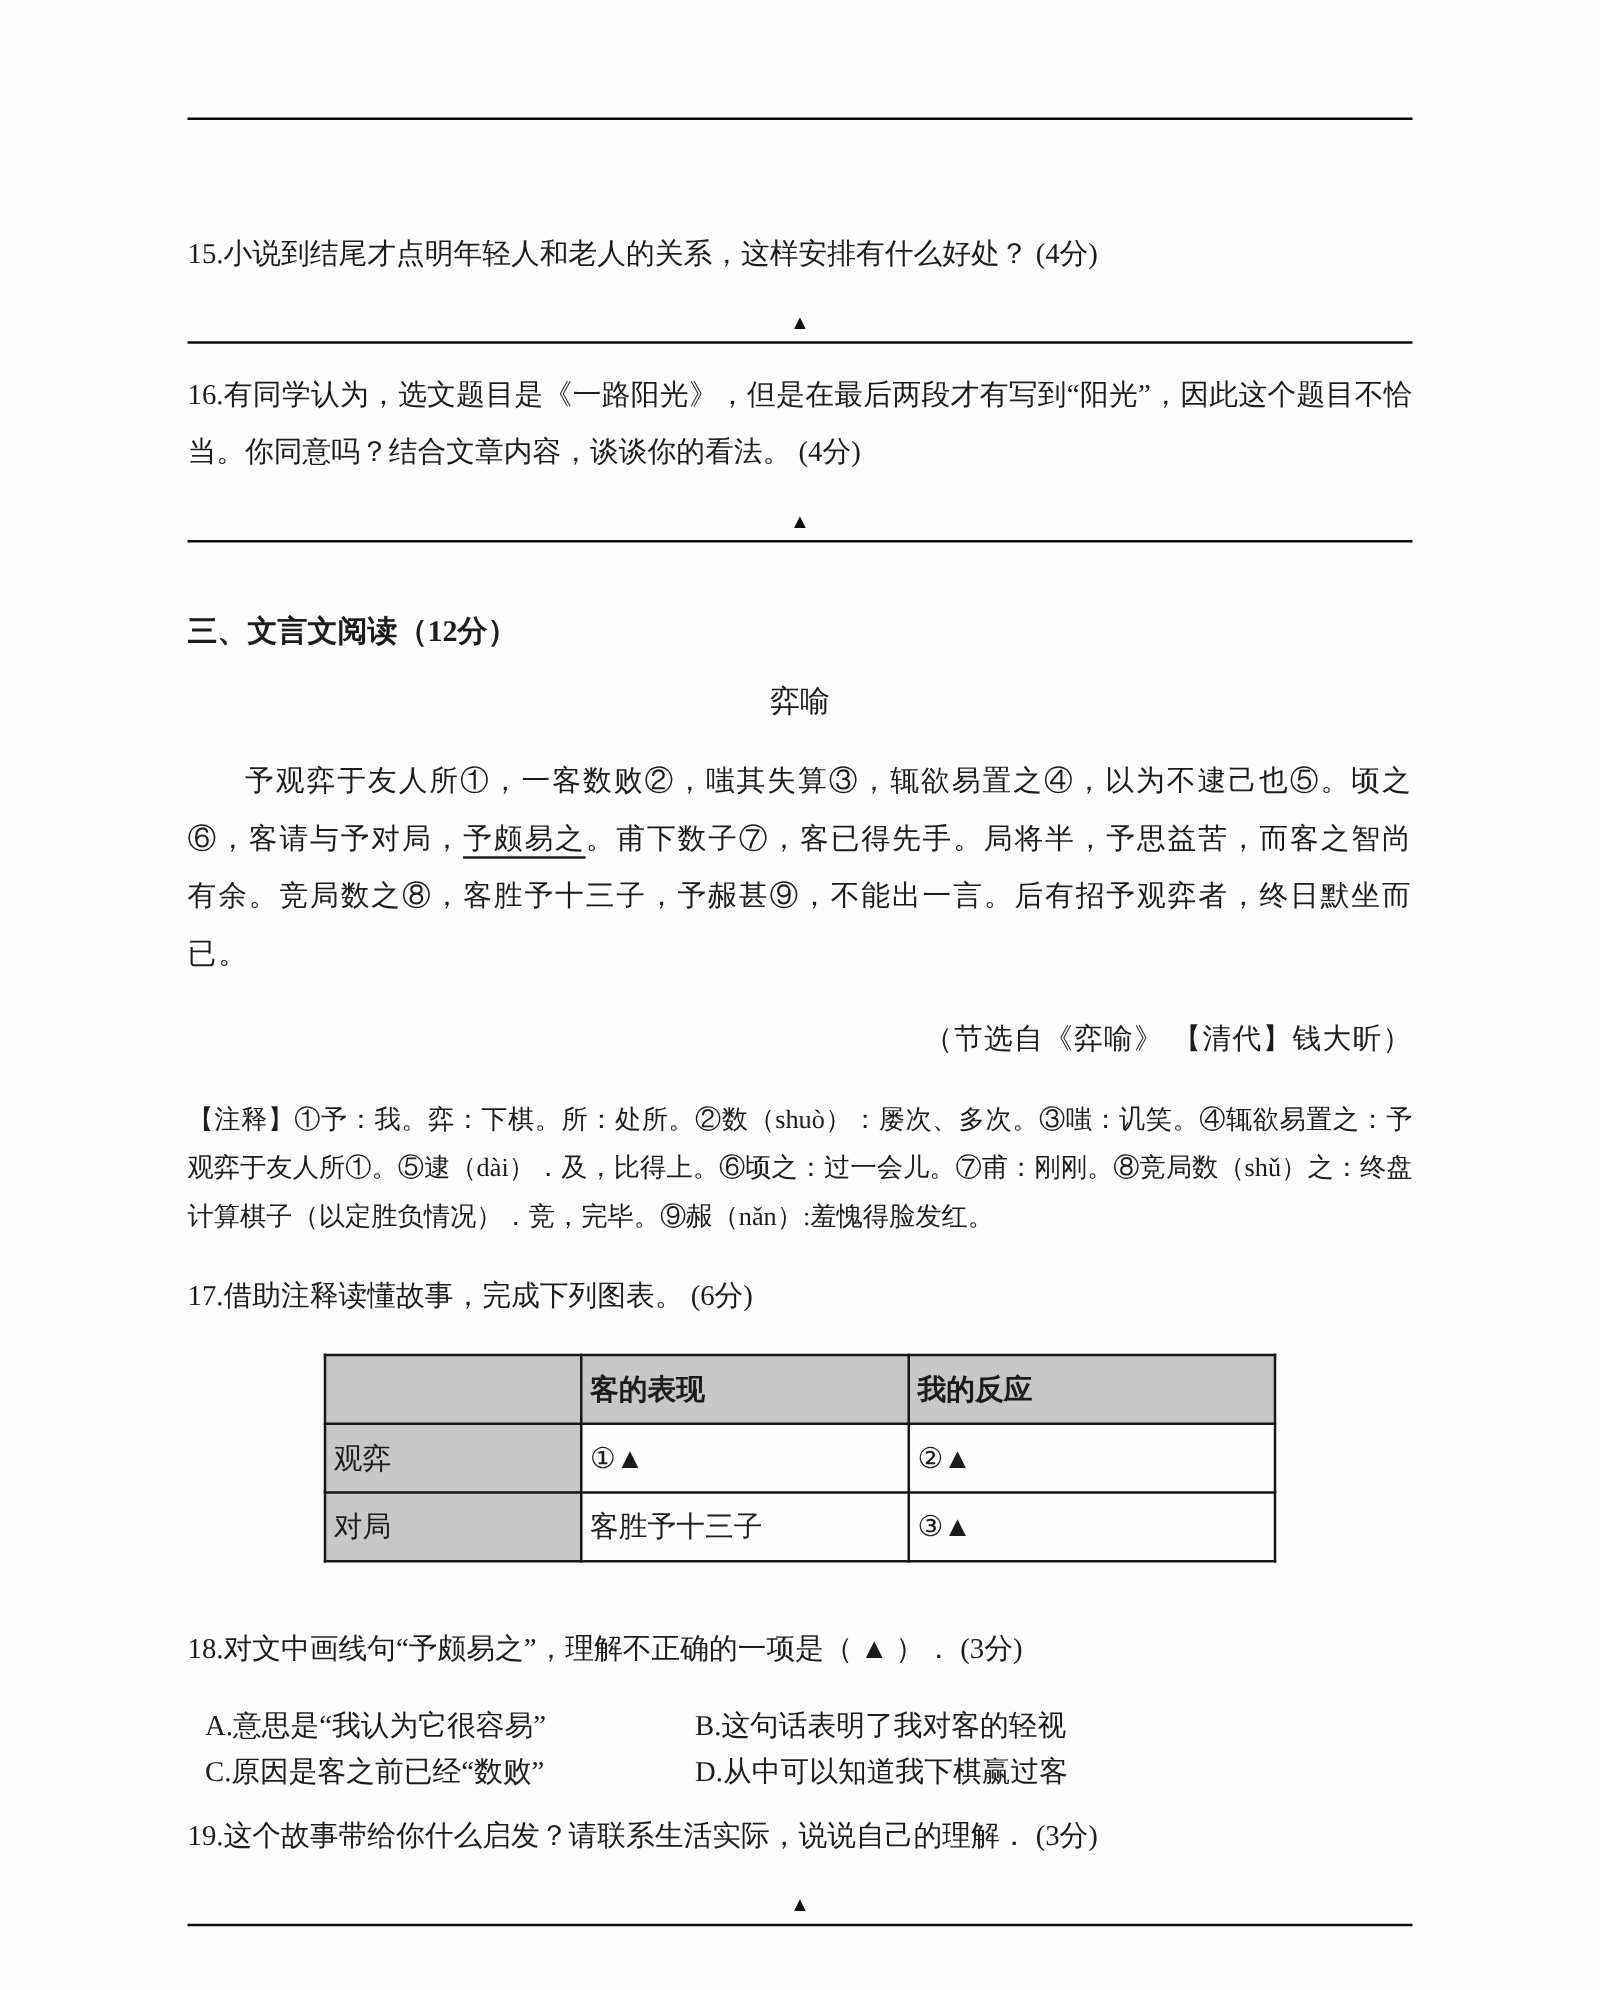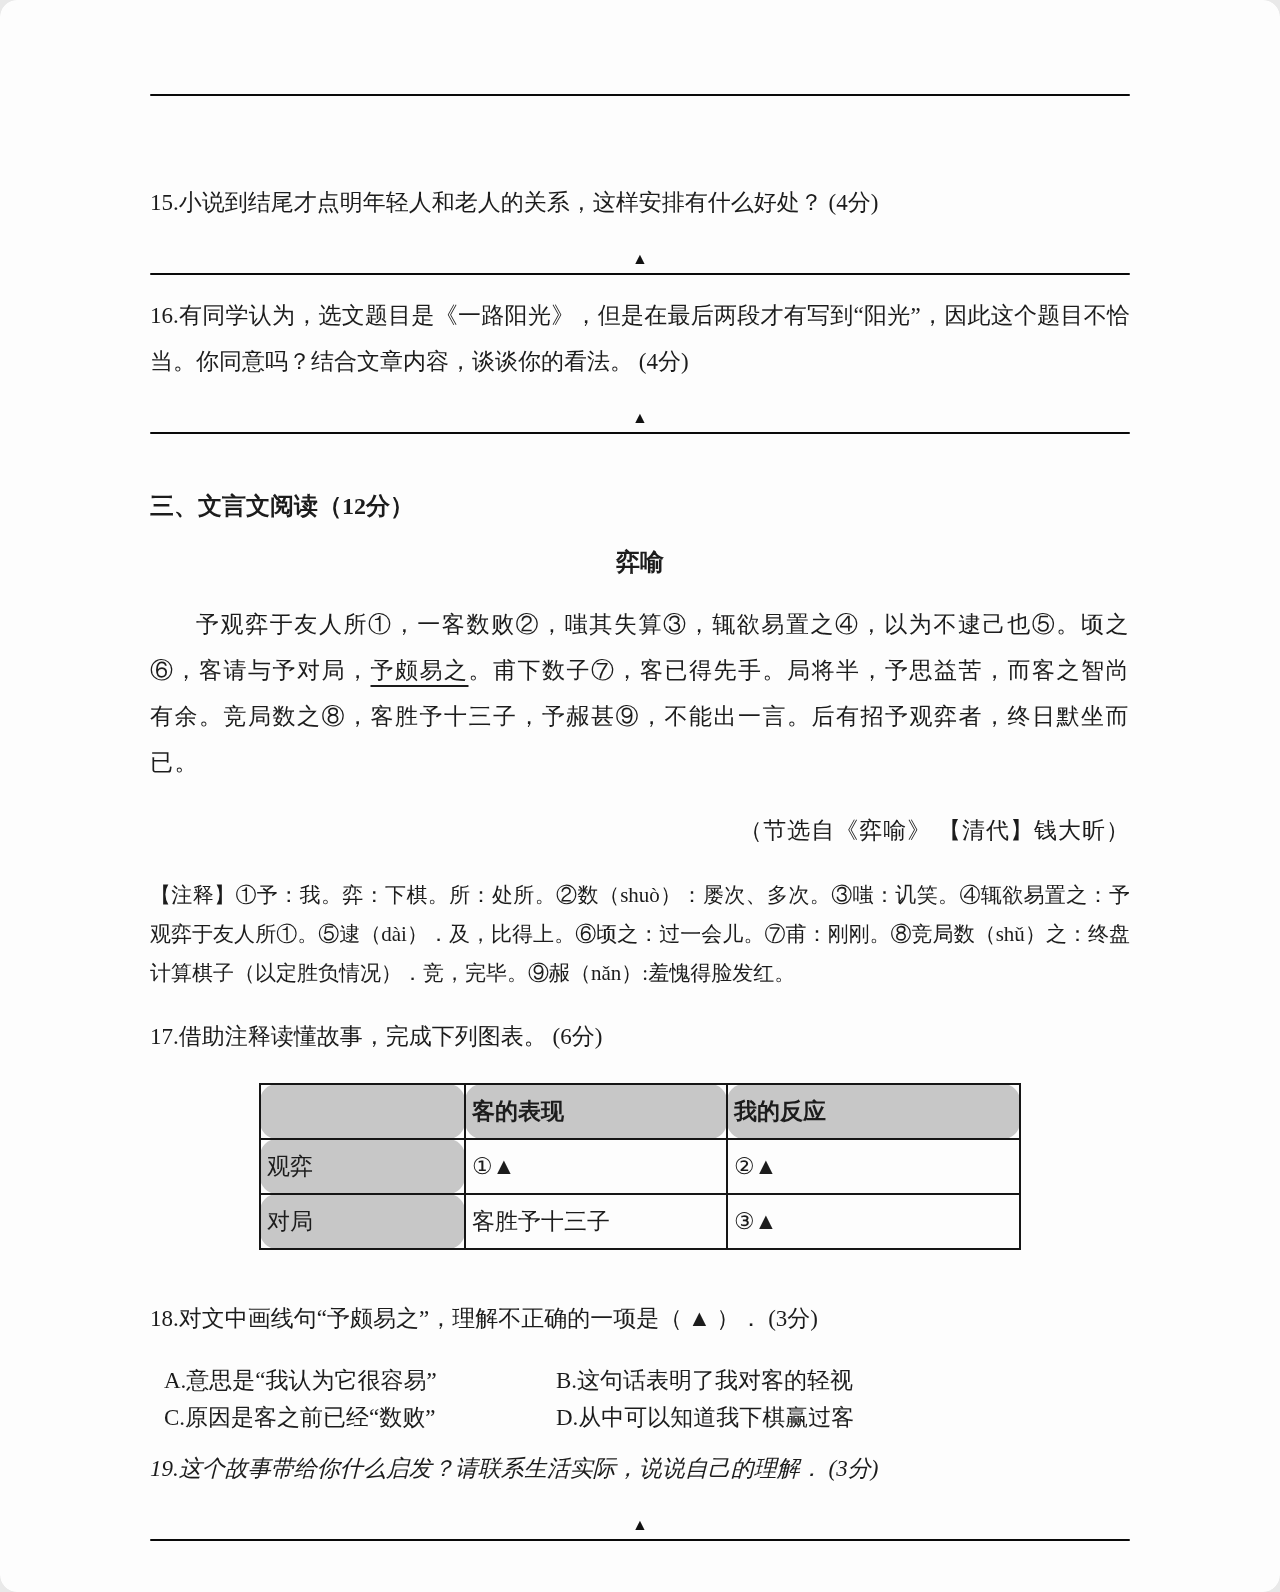--- a/index.html
+++ b/index.html
@@ -1,15 +1,15 @@
 <!DOCTYPE html>
 <html><head>
 <meta charset="utf-8">
 <style>
-  * { box-sizing: border-box; border-radius: 17px; }
+  * { box-sizing: border-box; }
   html, body { margin: 0; padding: 0; }
   body { background: #e9e9e9; }
   .page {
     position: relative;
     width: 1280px;
     height: 1592px;
     margin: 0 auto;
     background: #fdfdfd;
     color: #1c1c1c;
     font-family: "Liberation Serif", "DejaVu Serif", serif;
@@ -38,21 +38,21 @@
   .rule-3 { margin-top: 4px; }
   .rule-4 { margin-top: 4px; }
   .sec-heading {
     margin-top: 56px;
     font-weight: bold;
     font-size: 24px;
     line-height: 32px;
   }
   .essay-title {
     text-align: center;
-    font-weight: bold;
+    font-weight: normal;
     font-size: 24px;
     margin-top: 12px;
     line-height: 32px;
   }
   .passage {
     margin-top: 10px;
     line-height: 46px;
     text-align: justify;
     text-indent: 2em;
     letter-spacing: 1.5px;
@@ -95,21 +95,21 @@
   .gray { background: #c7c7c7; }
   .q18 { margin-top: 46px; }
   .options {
     margin-top: 10px;
     padding-left: 14px;
     display: grid;
     grid-template-columns: 392px auto;
     row-gap: 5px;
     line-height: 32px;
   }
-  .q19 { margin-top: 12px; font-style: italic; }
+  .q19 { margin-top: 12px; }
 </style>
 </head>
 <body>
 
 <div class="page">
   <div class="content">
 
     <hr class="rule rule-top">
 
     <p class="q q15">15.小说到结尾才点明年轻人和老人的关系，这样安排有什么好处？  (4分)</p>

